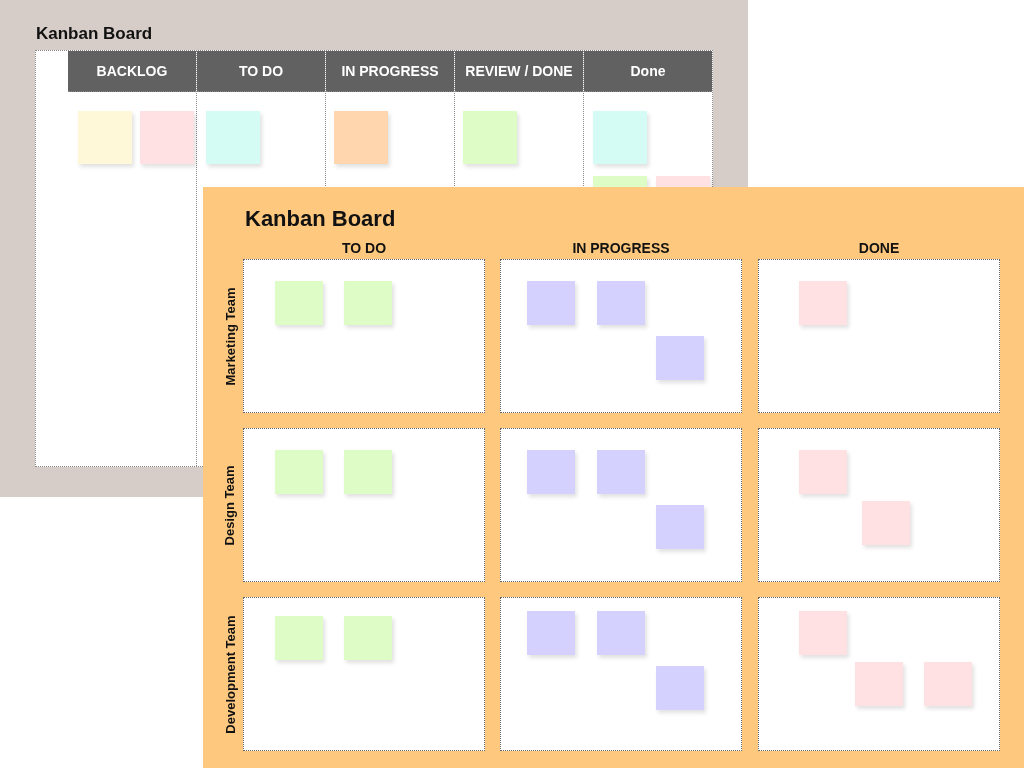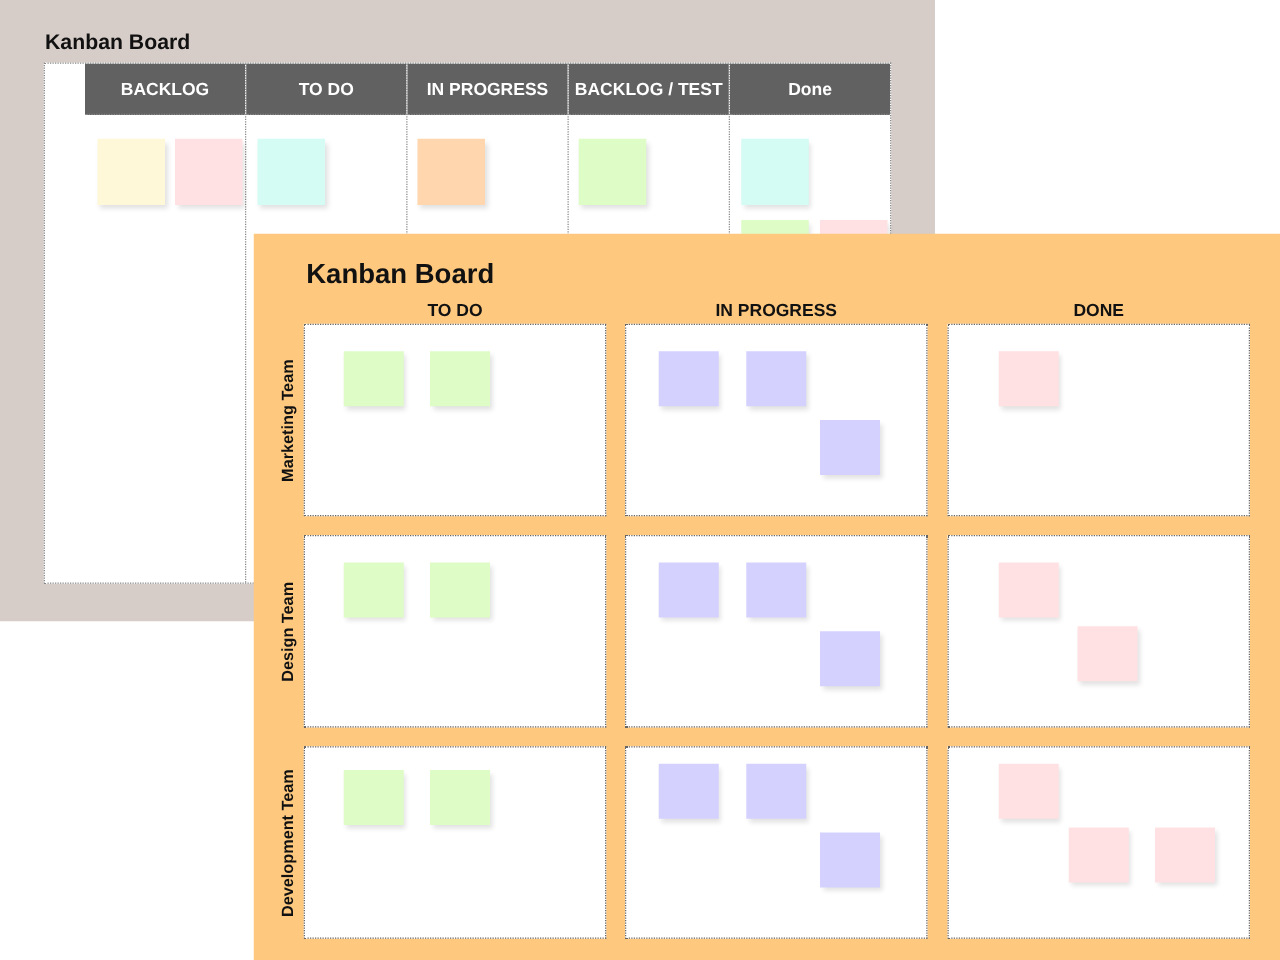--- a/index.html
+++ b/index.html
@@ -77,21 +77,21 @@
       </div>
       <div class="back-col">
         <div class="back-col-header">TO DO</div>
         <div class="note" style="background: rgb(212, 251, 244); left: 9px; top: 60px;"></div>
       </div>
       <div class="back-col">
         <div class="back-col-header">IN PROGRESS</div>
         <div class="note" style="background: rgb(255, 214, 173); left: 8px; top: 60px;"></div>
       </div>
       <div class="back-col">
-        <div class="back-col-header">BACKLOG / TEST</div>
+        <div class="back-col-header">REVIEW / DONE</div>
         <div class="note" style="background: rgb(221, 252, 198); left: 8px; top: 60px;"></div>
       </div>
       <div class="back-col">
         <div class="back-col-header">Done</div>
         <div class="note" style="background: rgb(212, 251, 244); left: 9px; top: 60px;"></div>
         <div class="note" style="background: rgb(221, 252, 198); left: 9px; top: 125px;"></div>
         <div class="note" style="background: rgb(255, 225, 227); left: 72px; top: 125px;"></div>
       </div>
     </div>
 </div>

